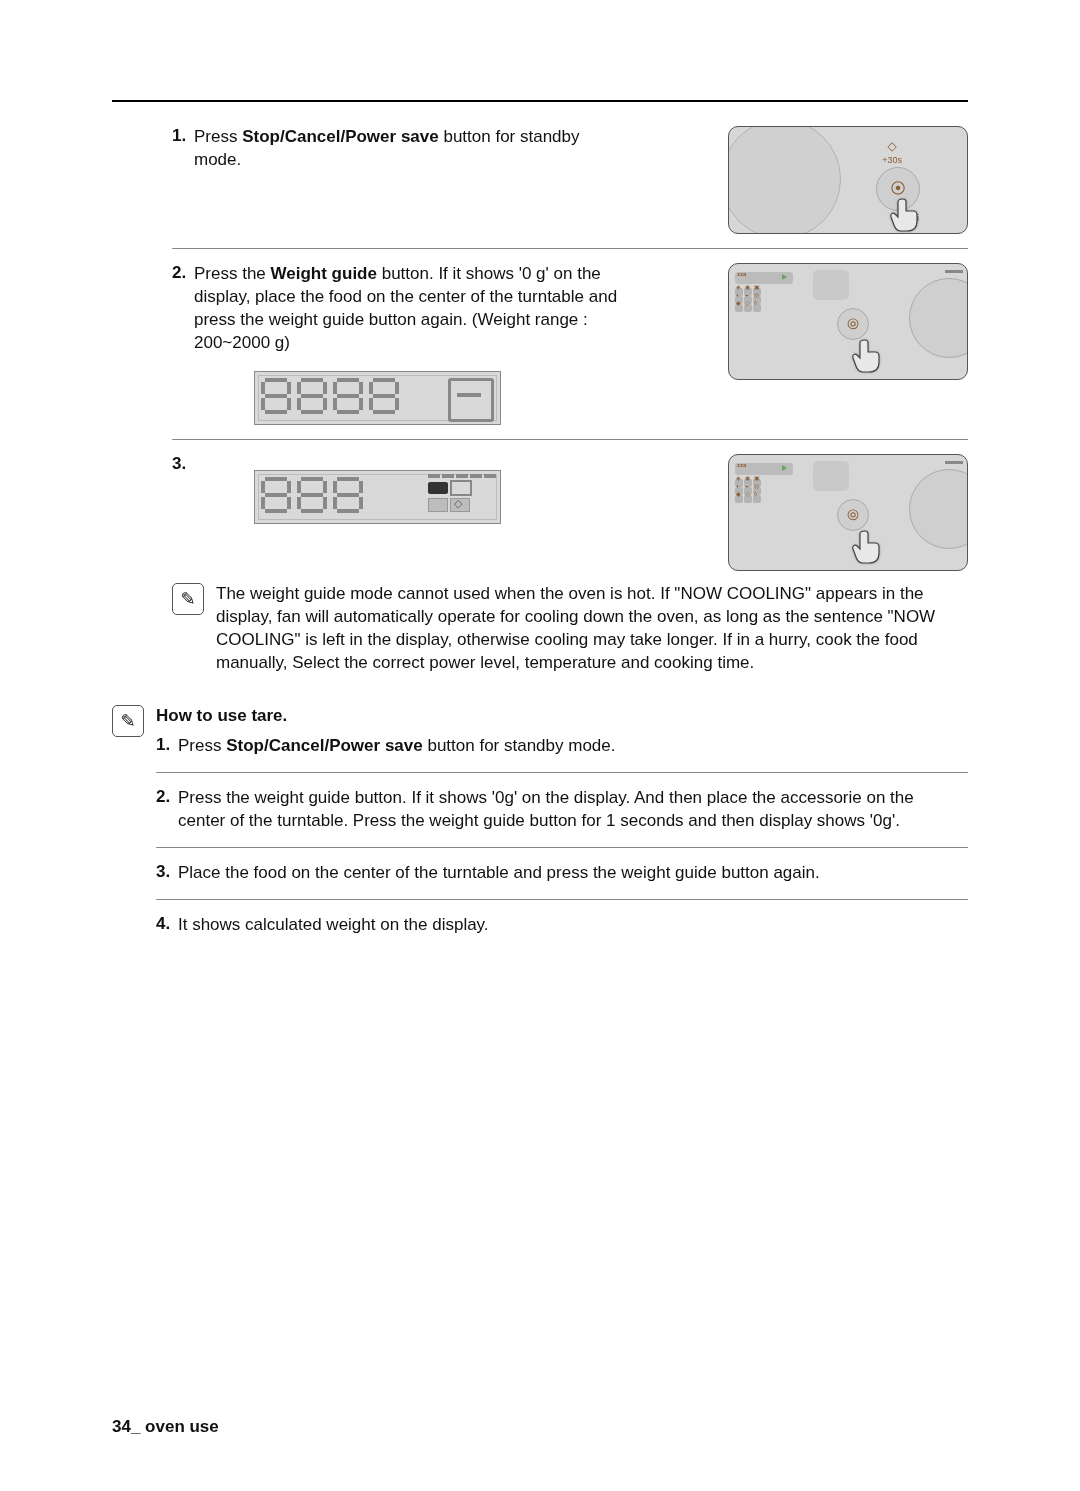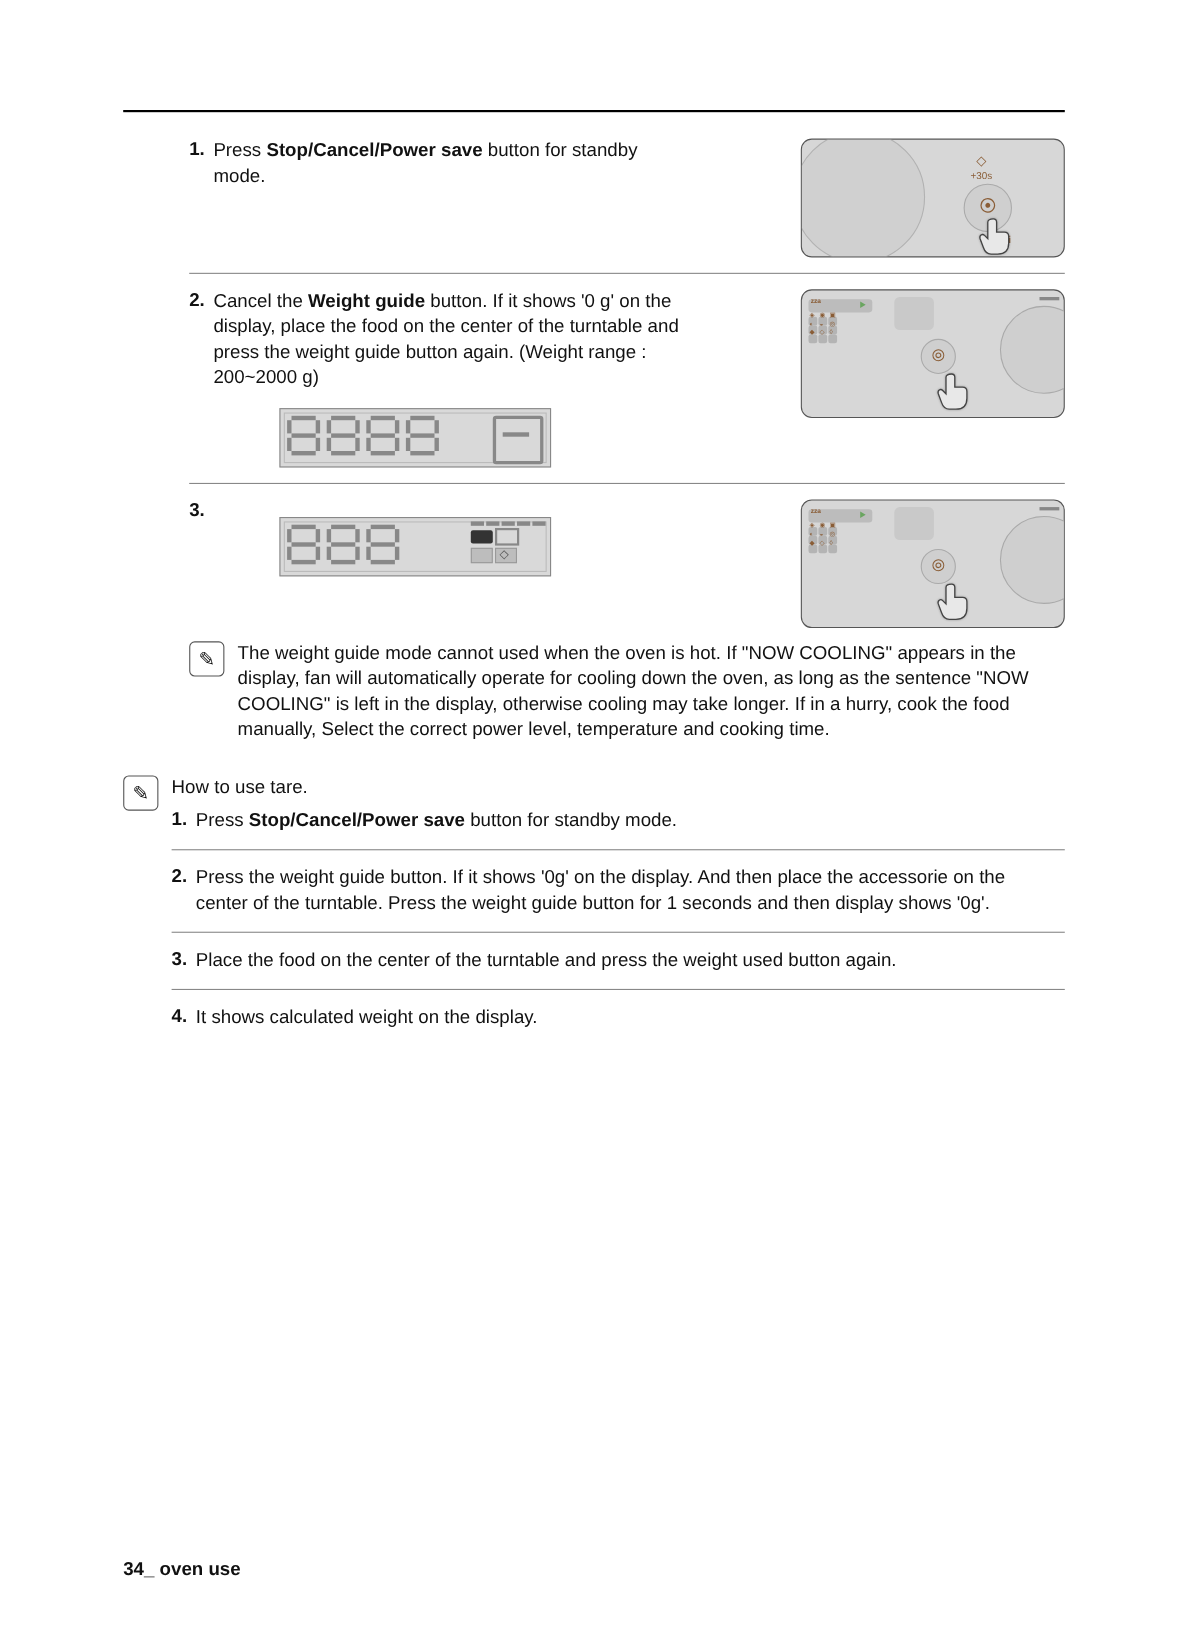--- a/index.html
+++ b/index.html
@@ -218,21 +218,21 @@
     font-size: 18px;
     margin-right: 12px;
   }
   .note-text {
     font-size: 17px;
     line-height: 1.35;
   }
   .note-heading {
     font-size: 17px;
     line-height: 1.35;
-    font-weight: 400;
+    font-weight: 700;
   }
   .tare-section {
     margin-top: 6px;
   }
   .footer {
     position: absolute;
     left: 112px;
     bottom: 54px;
     font-size: 17px;
     font-weight: 700;
@@ -320,21 +320,21 @@
       </div>
     </div>
   </div>
 
   <div class="hr" style="margin-left:60px"></div>
 
   <div class="step-row">
     <div class="step-text-col">
       <div class="step-num">2.</div>
       <div class="step-body">
-        <span>Cancel the </span><span class="bold">Weight guide</span><span> button. If it shows '0 g' on the display, place the food on the center of the turntable and press the weight guide button again. (Weight range : 200~2000 g)</span>
+        <span>Press the </span><span class="bold">Weight guide</span><span> button. If it shows '0 g' on the display, place the food on the center of the turntable and press the weight guide button again. (Weight range : 200~2000 g)</span>
       </div>
       <div class="lcd">
         <div class="inner"></div>
         <div class="digits">
           <div class="d">
               <span style="left:4px;top:0;width:22px;height:4px"></span>
               <span style="left:0;top:4px;width:4px;height:12px"></span>
               <span style="right:0;top:4px;width:4px;height:12px"></span>
               <span style="left:4px;top:16px;width:22px;height:4px"></span>
               <span style="left:0;top:20px;width:4px;height:12px"></span>
@@ -516,21 +516,21 @@
             <span>Press the weight guide button. If it shows '0g' on the display. And then place the accessorie on the center of the turntable. Press the weight guide button for 1 seconds and then display shows '0g'.</span>
           </div>
         </div>
       </div>
       <div class="hr"></div>
 
       <div class="step-row">
         <div class="step-text-col wide" style="padding-left:0">
           <div class="step-num" style="left:0">3.</div>
           <div class="step-body">
-            <span>Place the food on the center of the turntable and press the weight  used button again.</span>
+            <span>Place the food on the center of the turntable and press the weight  guide button again.</span>
           </div>
         </div>
       </div>
       <div class="hr"></div>
 
       <div class="step-row">
         <div class="step-text-col wide" style="padding-left:0">
           <div class="step-num" style="left:0">4.</div>
           <div class="step-body">
             <span>It shows calculated weight on the display.</span>

